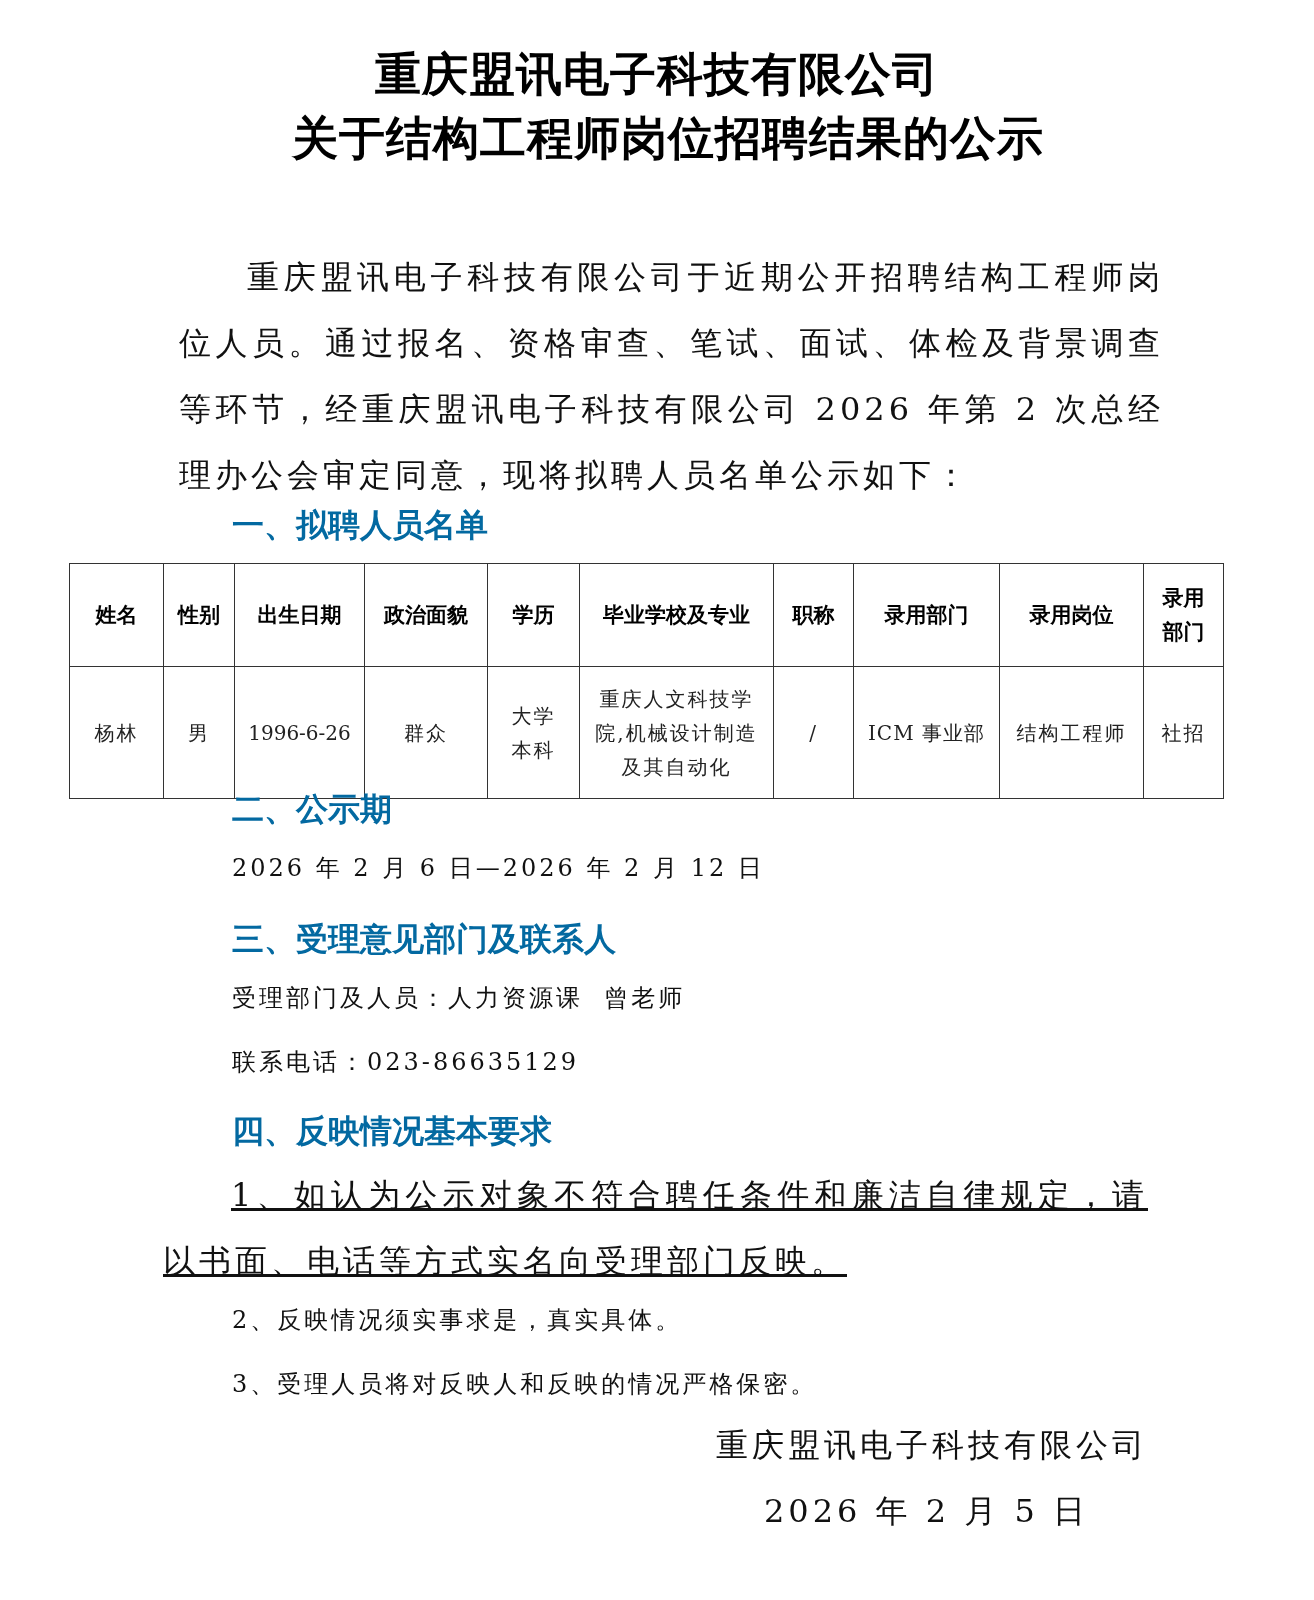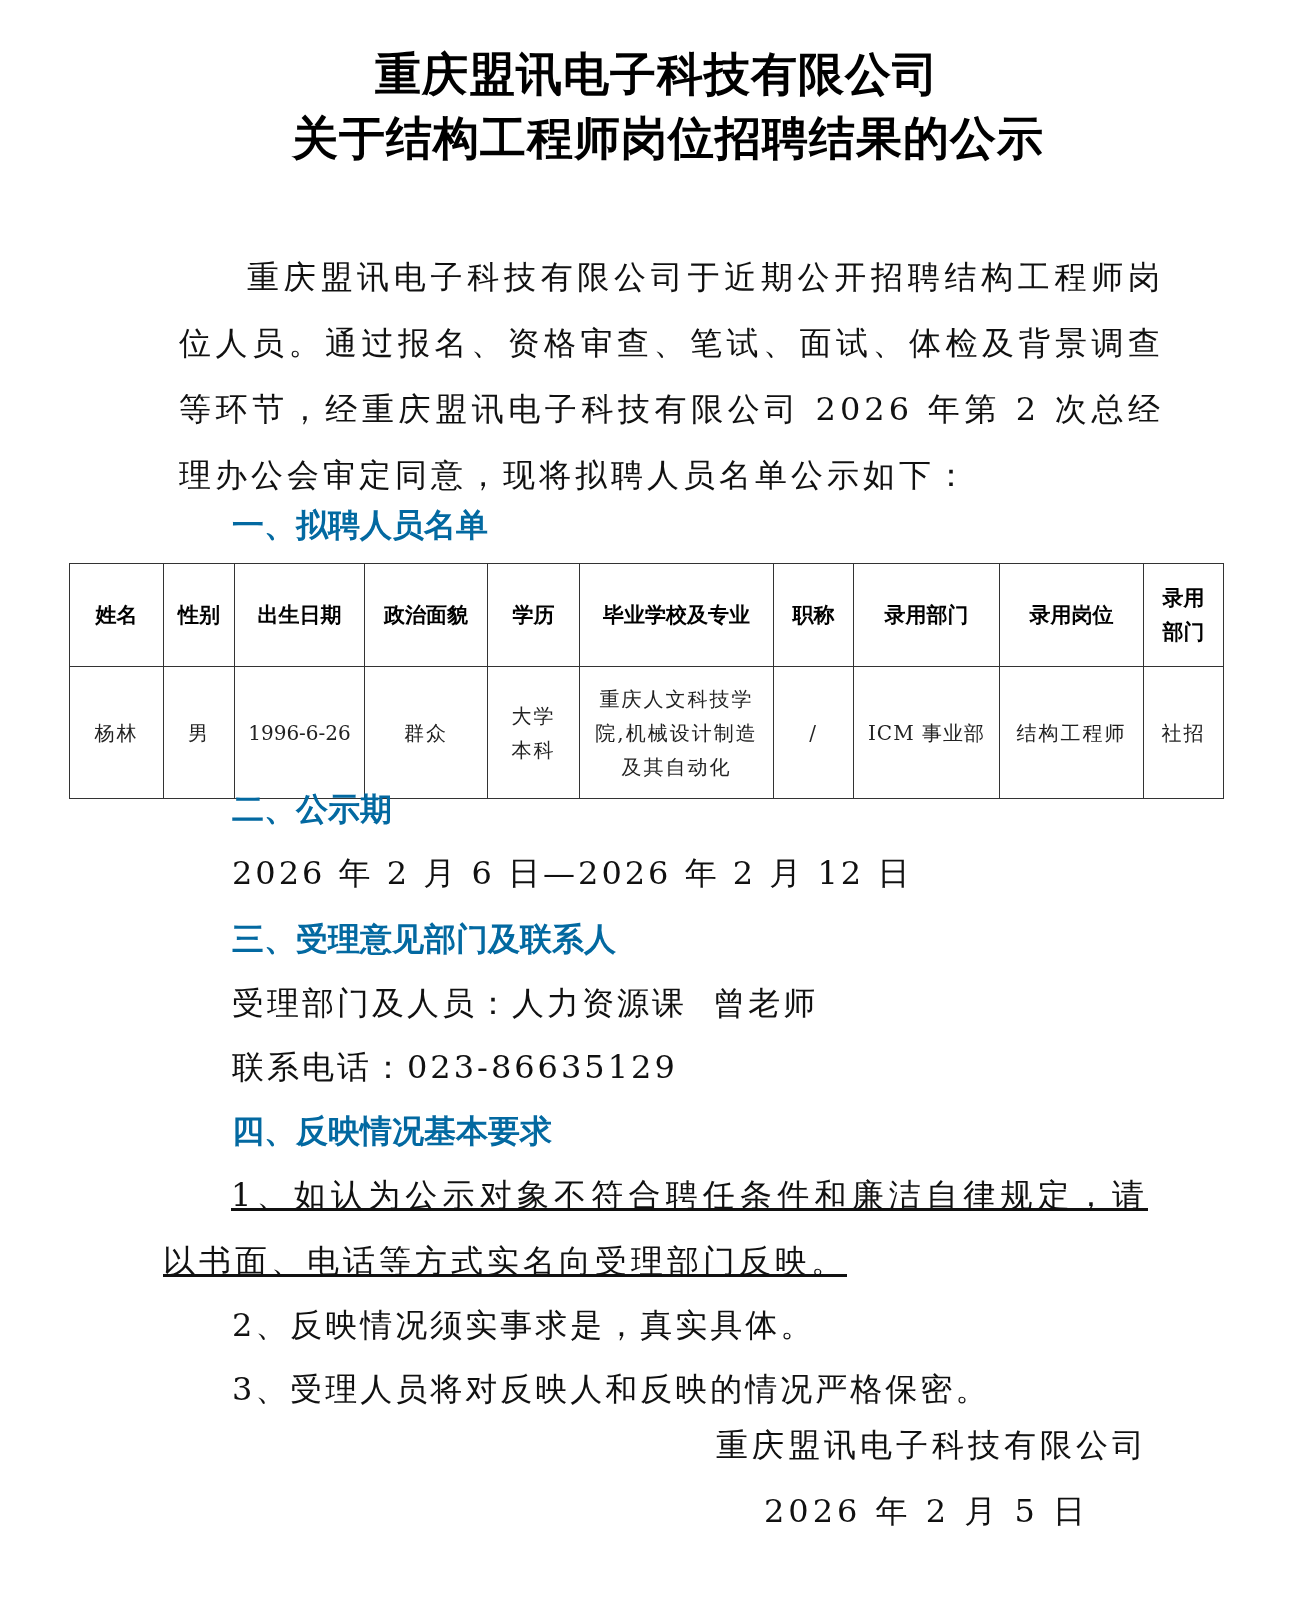--- a/index.html
+++ b/index.html
@@ -20,21 +20,21 @@
       font-size: 32px; line-height: 66px; letter-spacing: 4px;
       text-indent: 68px; text-align: justify;
     }
     .heading {
       position: absolute; left: 232px;
       font-family: "DejaVu Sans", "Liberation Sans", sans-serif;
       font-weight: bold; font-size: 32px; color: #0369a1;
     }
     .line {
       position: absolute; left: 232px;
-      font-size: 32px; letter-spacing: 3px;
+      font-size: 24px; letter-spacing: 3px;
     }
     table.list {
       position: absolute; left: 69px; top: 563px; width: 970px;
       border-collapse: collapse; table-layout: fixed;
     }
     table.list th, table.list td {
       border: 1.5px solid #333; text-align: center; vertical-align: middle; padding: 0 4px;
     }
     table.list th {
       height: 102px;

